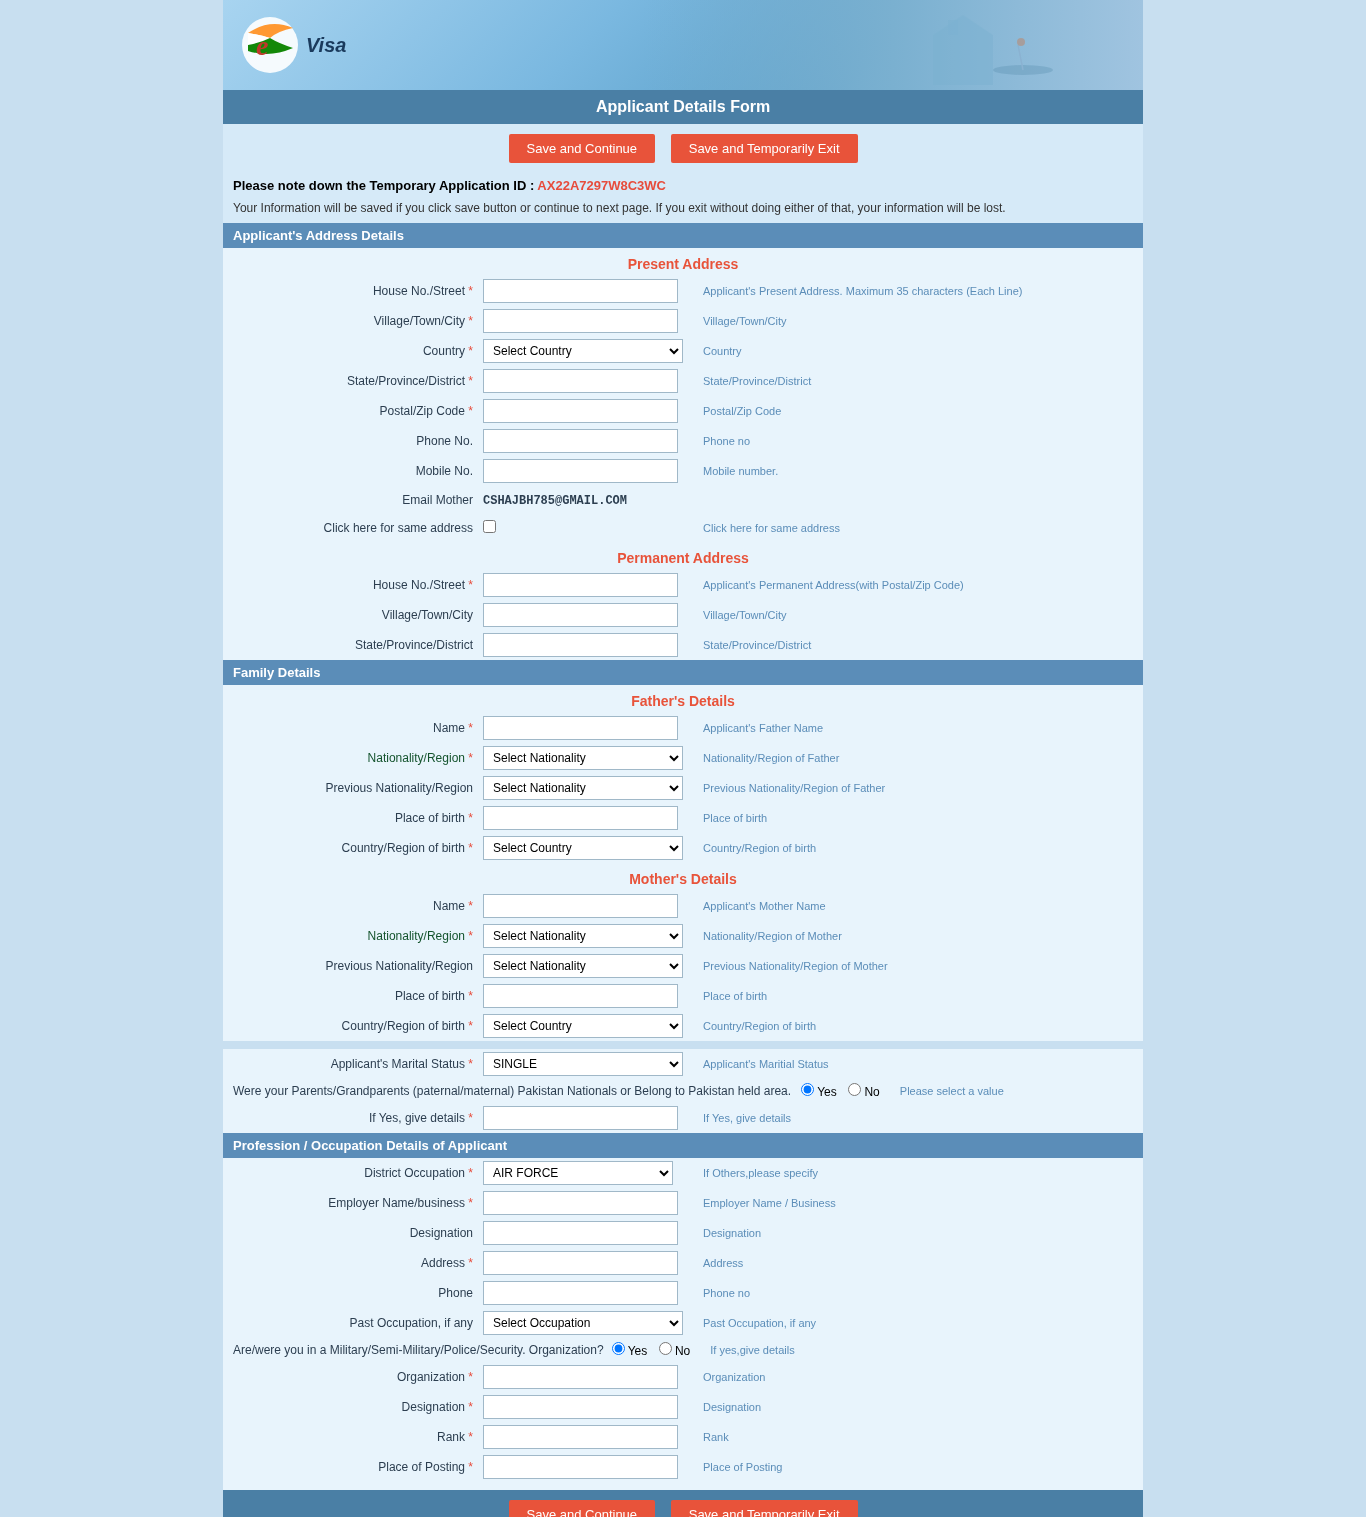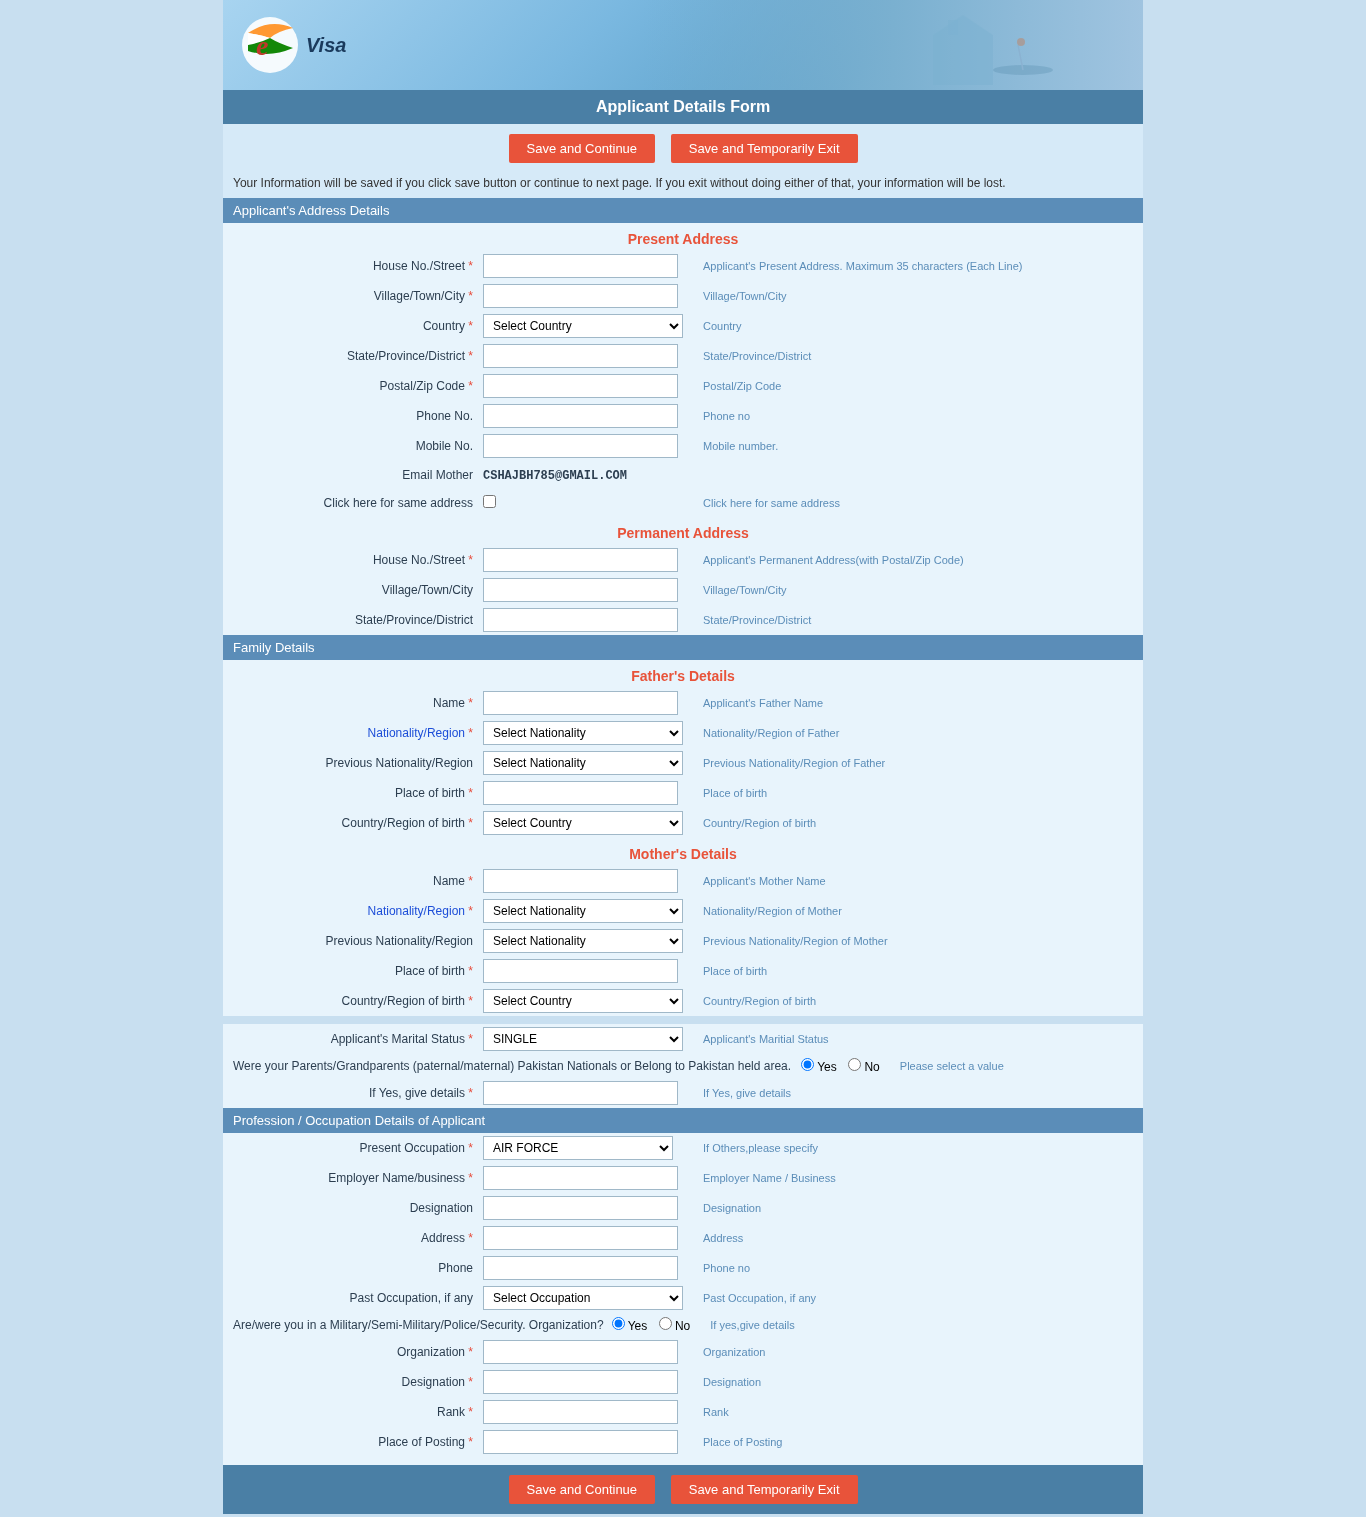--- a/index.html
+++ b/index.html
@@ -88,21 +88,21 @@
       font-size: 12px;
       color: #333;
     }
 
     
     .section-header {
       background: #5b8db8;
       color: white;
       padding: 5px 10px;
       font-size: 13px;
-      font-weight: normal;
+      font-weight: bold;
     }
 
     
     .sub-section-header {
       text-align: center;
       color: #e8533a;
       font-weight: bold;
       font-size: 14px;
       padding: 8px 0 4px 0;
     }
@@ -126,21 +126,21 @@
       padding-right: 10px;
       color: #2c3e50;
       font-size: 12px;
       flex-shrink: 0;
     }
     .label-cell.required::after {
       content: ' *';
       color: #e74c3c;
     }
     .label-orange {
-      color: #1d4ed8;
+      color: #14532d;
     }
 
     .input-cell {
       flex: 1;
       max-width: 200px;
     }
 
     .hint-cell {
       flex: 1;
       padding-left: 20px;
@@ -238,20 +238,23 @@
     </div>
   </div>
 
   <div class="page-title-bar">Applicant Details Form</div>
 
   <div class="action-bar">
     <button class="btn-save-continue">Save and Continue</button>
     <button class="btn-save-exit">Save and Temporarily Exit</button>
   </div>
 
+  <div class="temp-id-notice">
+    <span>Please note down the Temporary Application ID :</span> <span class="temp-id-value">AX22A7297W8C3WC</span>
+  </div>
   <div class="info-text">Your Information will be saved if you click save button or continue to next page. If you exit without doing either of that, your information will be lost.</div>
 
   <div class="section-header">Applicant's Address Details</div>
 
   <div class="form-body">
 
     <div class="sub-section-header">Present Address</div>
 
     <div class="form-row">
       <div class="label-cell required">House No./Street</div>
@@ -495,21 +498,21 @@
       <div class="hint-cell">If Yes, give details</div>
     </div>
 
   </div>
 
   <div class="section-header">Profession / Occupation Details of Applicant</div>
 
   <div class="form-body">
 
     <div class="form-row">
-      <div class="label-cell required">Present Occupation</div>
+      <div class="label-cell required">District Occupation</div>
       <div class="input-cell">
         <select style="width:190px;">
           <option selected="">AIR FORCE</option>
           <option>ARMY</option>
           <option>NAVY</option>
           <option>POLICE</option>
           <option>OTHER</option>
         </select>
       </div>
       <div class="hint-cell">If Others,please specify</div>

